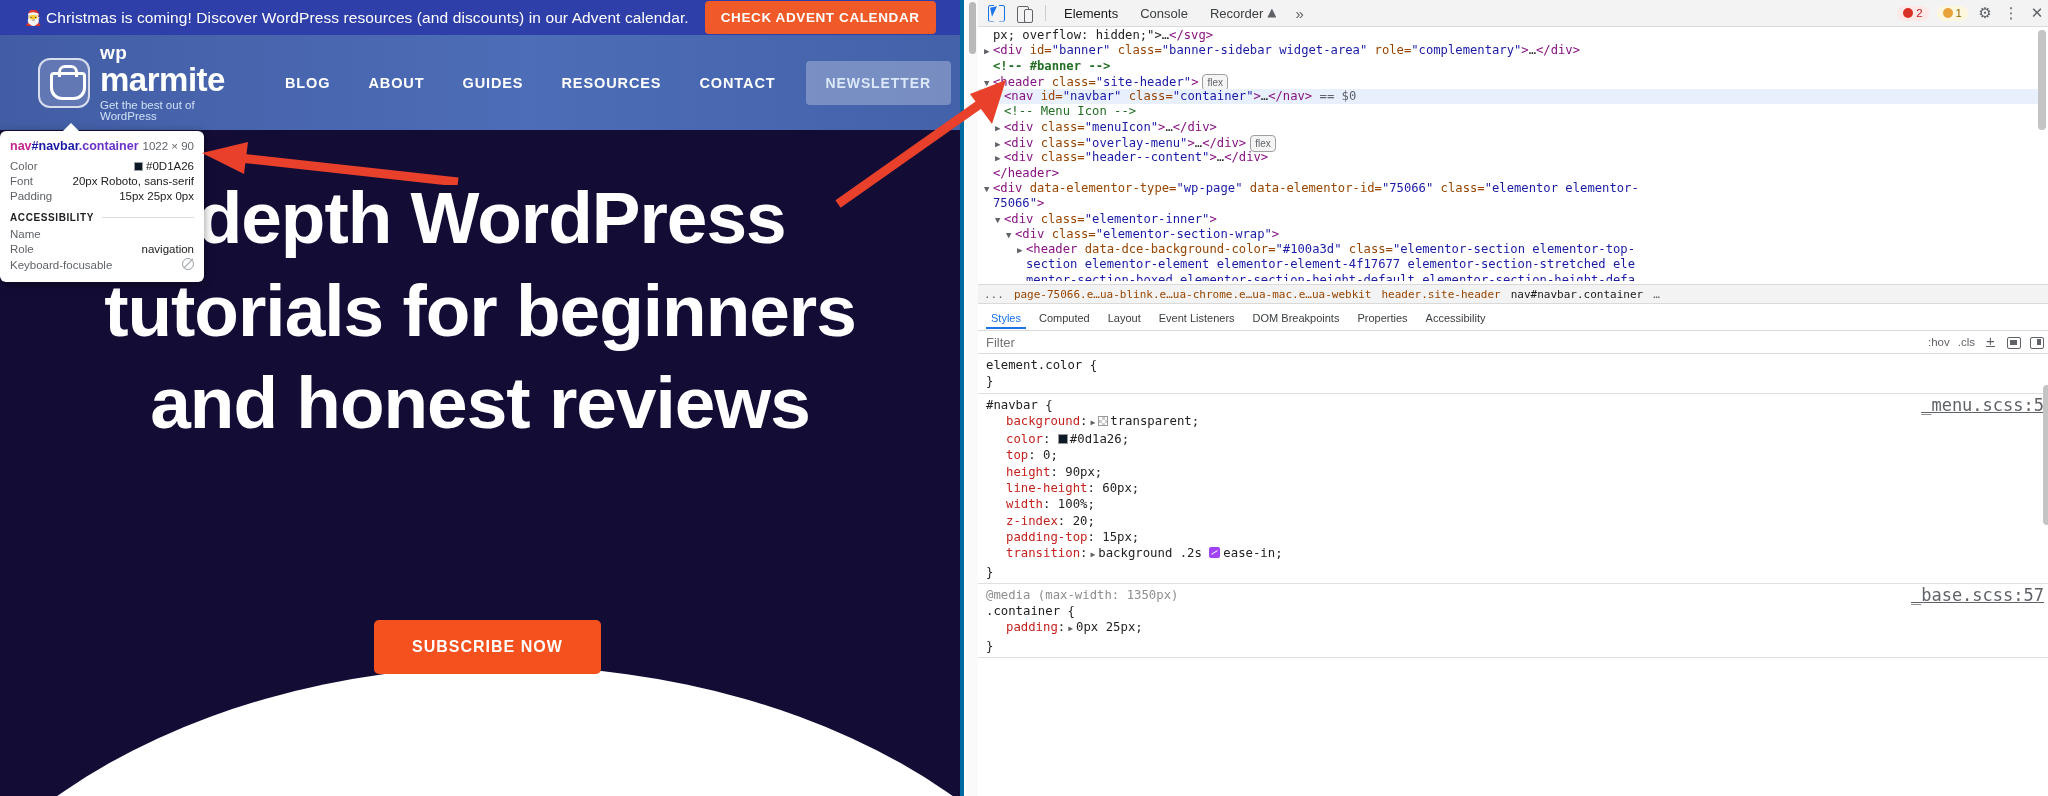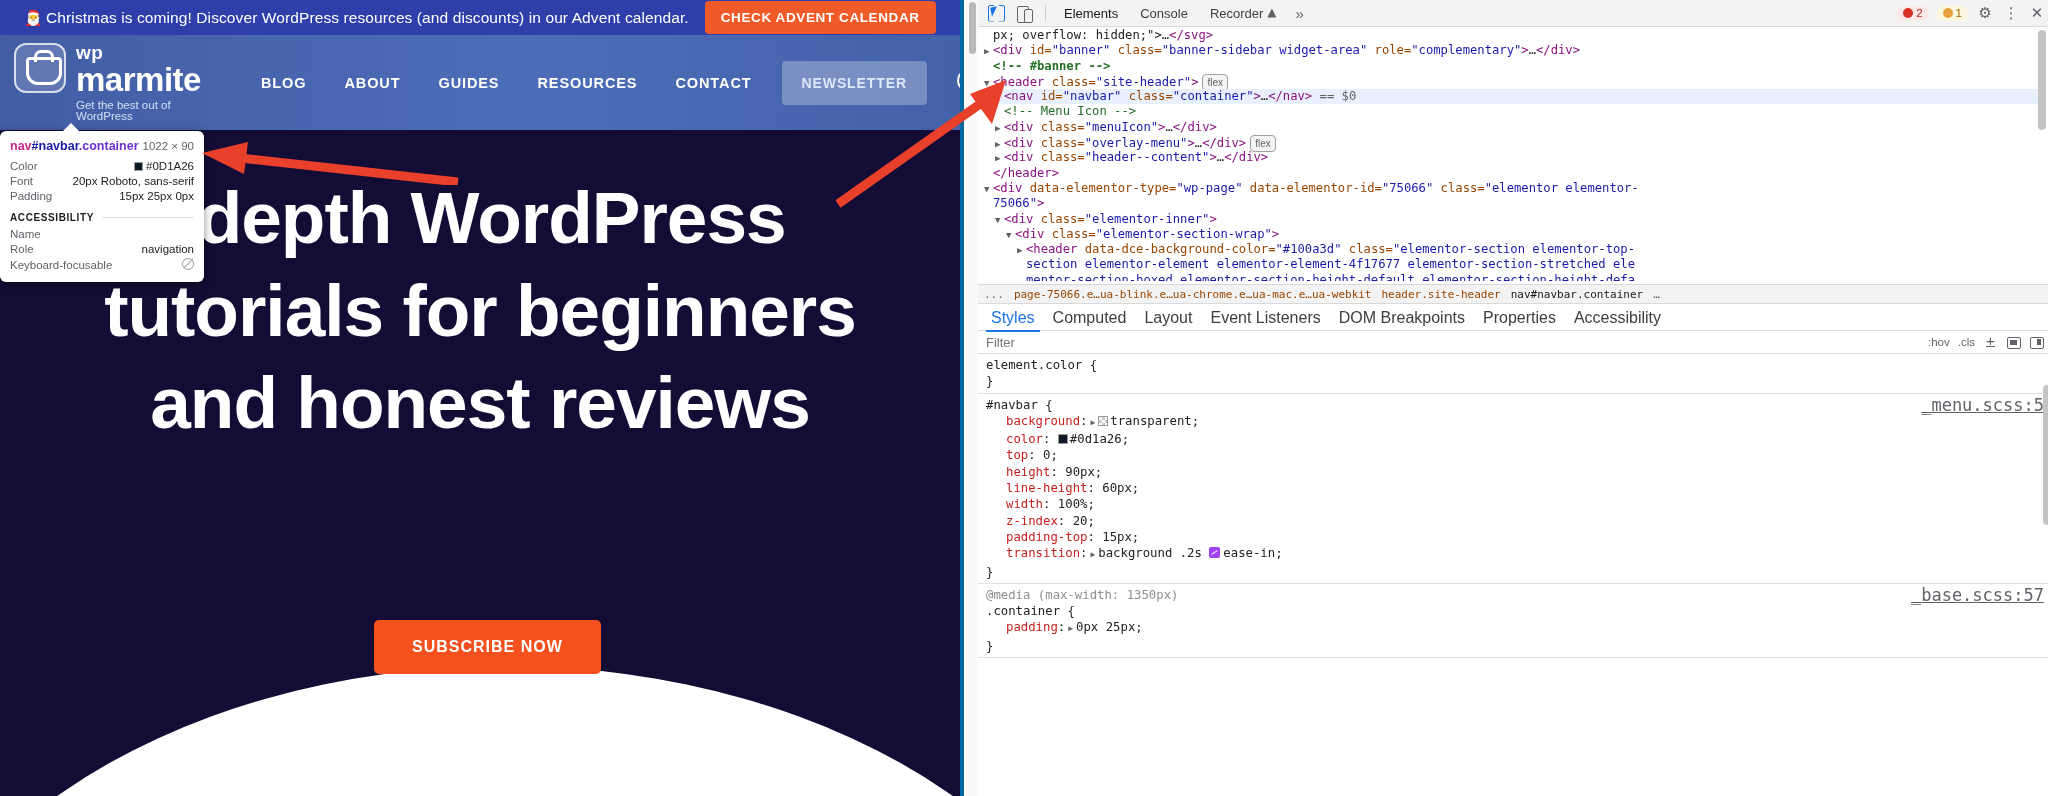--- a/index.html
+++ b/index.html
@@ -44,21 +44,21 @@
     width: 960px; height: 95px;
     background: linear-gradient(90deg,#3e63a8 0%, #4a74bd 55%, #3f68ae 100%);
     opacity: .92;
   }
   #header-inner {
     position: absolute; left: 0; top: 35px;
     width: 960px; height: 95px;
     display: flex; align-items: center;
   }
   
-  #logo { display: flex; align-items: flex-start; margin-left: 14px; width: 230px; }
+  #logo { display: flex; align-items: center; margin-left: 38px; width: 230px; }
   #logo-mark {
     width: 52px; height: 50px; border-radius: 12px;
     background: rgba(255,255,255,.16);
     border: 2px solid rgba(255,255,255,.75);
     position: relative; flex: 0 0 auto;
   }
   #logo-mark:before {
     content:""; position:absolute; left:10px; top:12px;
     width:30px; height:22px; border:3px solid #fff; border-radius:4px 4px 12px 12px;
   }
@@ -268,21 +268,21 @@
   .crumb.sel { color:#1a1a1a; }
 
   
   #styles-pane {
     position:absolute; left:14px; top:305px; width:1074px; height:491px; background:#fff;
   }
   #styles-tabs {
     height:26px; border-bottom:1px solid #dadada; display:flex; align-items:center; padding:0 4px;
     background:#fff;
   }
-  .st-tab { font-size:16px; color:#3c4043; padding:4px 9px; cursor:pointer; position:relative; white-space:nowrap;}
+  .st-tab { font-size:11px; color:#3c4043; padding:4px 9px; cursor:pointer; position:relative; white-space:nowrap;}
   .st-tab.active { color:#1a73e8; }
   .st-tab.active:after{
     content:""; position:absolute; left:4px; right:4px; bottom:-1px; height:2px; background:#1a73e8;
   }
   #filter-row {
     height:23px; border-bottom:1px solid #dadada; display:flex; align-items:center;
     padding:0 8px; gap:8px; background:#fff;
   }
   #filter-input {
     border:none; outline:none; font-size:13px; color:#5f6368; flex:1;

